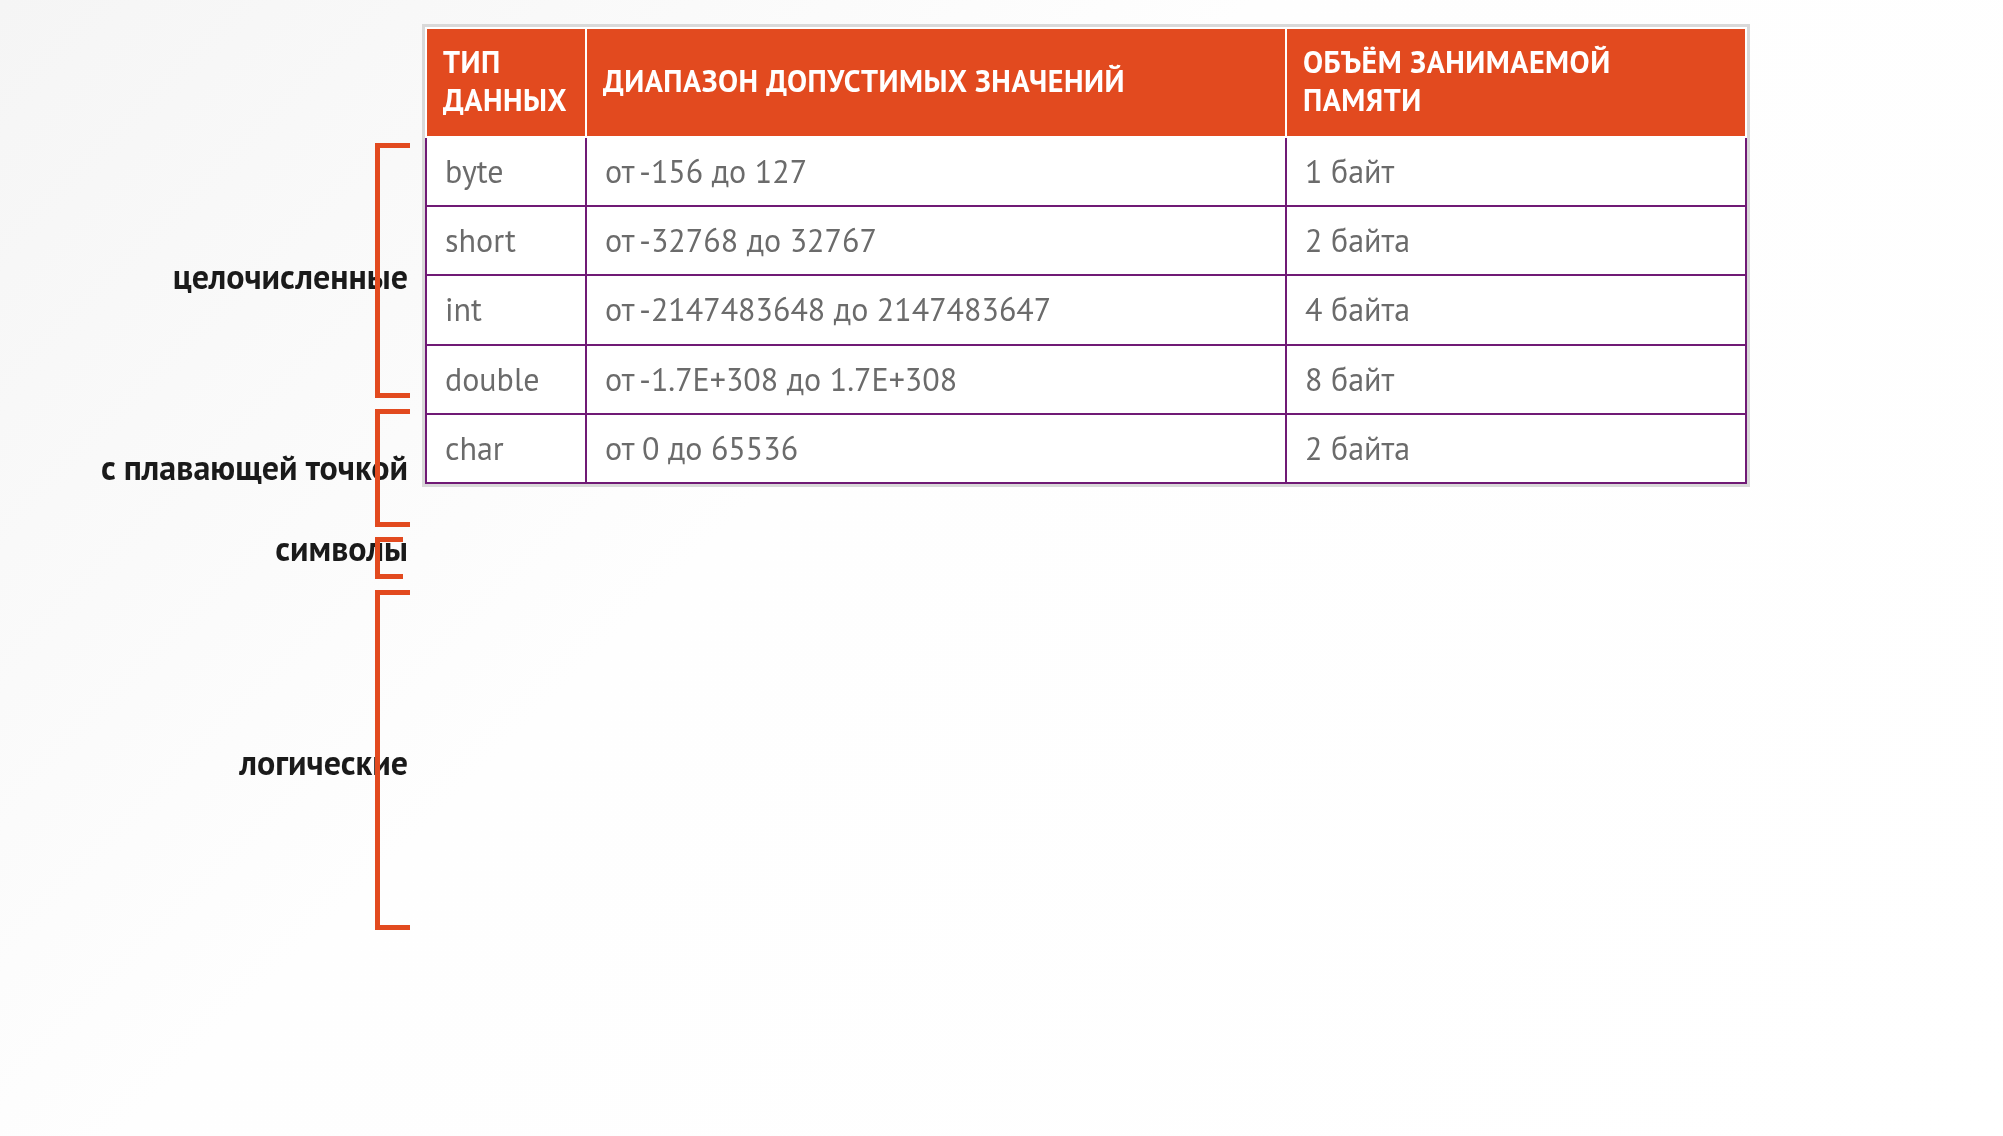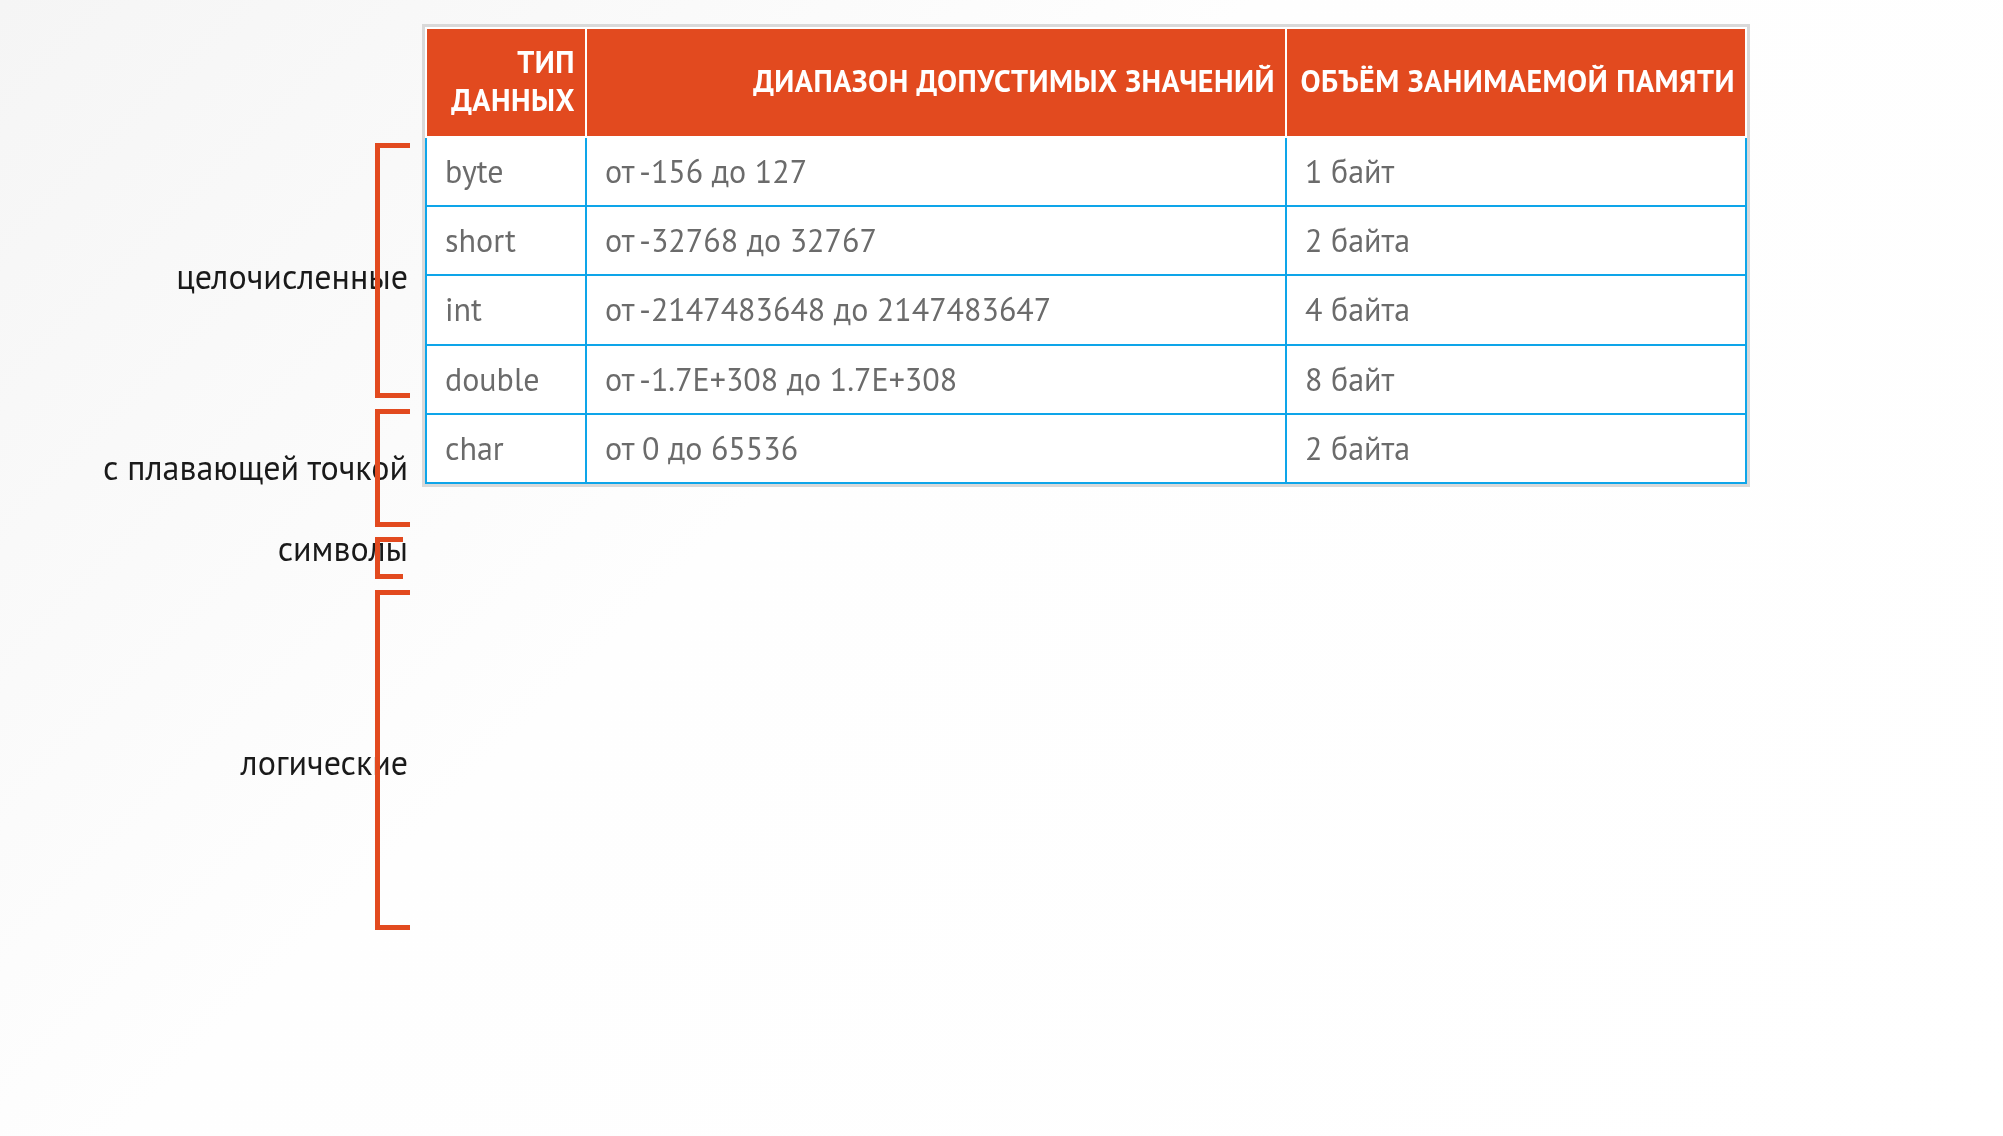--- a/index.html
+++ b/index.html
@@ -14,21 +14,21 @@
     width: 2003px;
     height: 1136px;
     background: linear-gradient(135deg, #f5f5f5 0%, #fefefe 40%, #ffffff 100%);
   }
 
   
   .side-label {
     position: absolute;
     right: 1595px;   
     text-align: right;
-    font-weight: 400;
+    font-weight: 700;
     color: #1a1a1a;
     font-size: 34px;
     white-space: nowrap;
   }
 
   
   .bracket {
     position: absolute;
     left: 375px;
     width: 35px;
@@ -53,28 +53,28 @@
   }
   col.c1 { width: 160px; }
   col.c2 { width: 700px; }
   col.c3 { width: auto; }
 
   th {
     background: #e24a1f;
     color: #ffffff;
     font-weight: 600;
     letter-spacing: 0.5px;
-    text-align: right;
-    padding: 14px 10px 18px 10px;
+    text-align: left;
+    padding: 14px 10px 18px 16px;
     font-size: 30px;
     line-height: 1.25;
     border: 2px solid #ffffff;
   }
   td {
-    border: 2px solid #0ea5e9;
+    border: 2px solid #701a75;
     padding: 12px 18px;
     vertical-align: top;
     font-size: 32px;
     line-height: 1.35;
     color: #6b6b6b;
   }
 </style>
 </head>
 <body>
 

